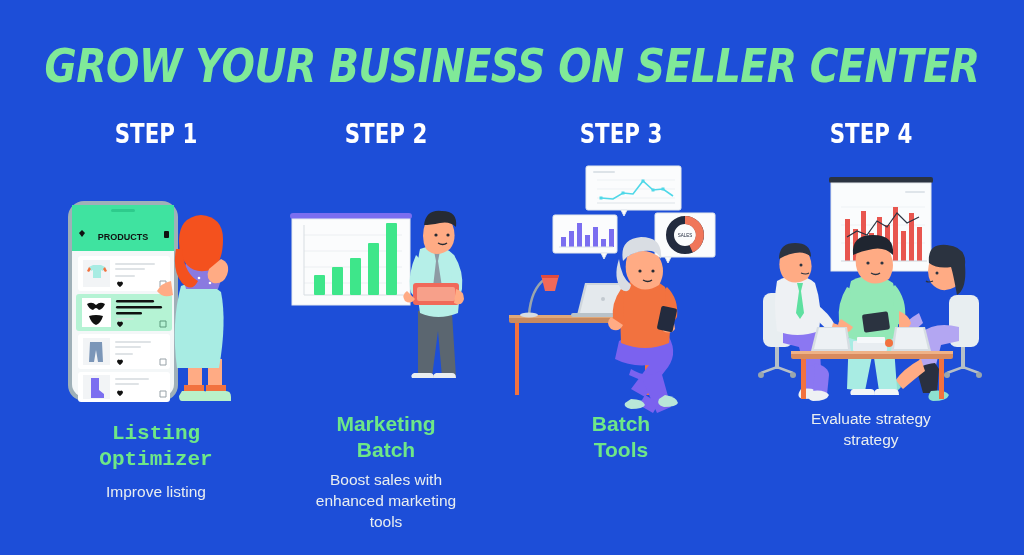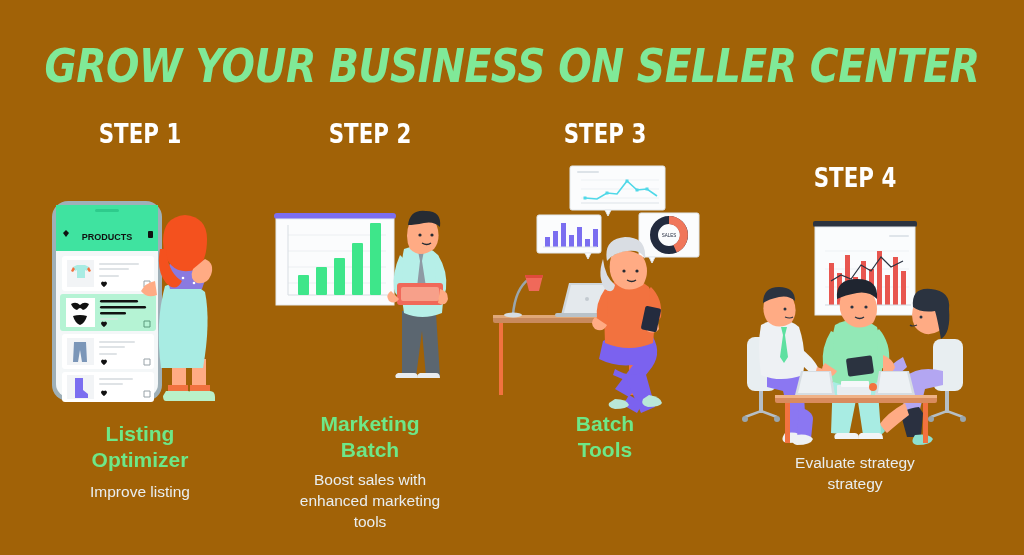--- a/index.html
+++ b/index.html
@@ -2,43 +2,43 @@
 <html><head>
 <meta charset="utf-8">
 <style>
   * { margin:0; padding:0; box-sizing:border-box; }
   html,body { background:#000; }
   body {
     width:1024px; height:555px;
     font-family:"Liberation Sans", sans-serif;
     color:#fff; overflow:hidden; position:relative;
   }
-  .page { width:1024px; height:555px; position:relative; background:#a16207; }
+  .page { width:1024px; height:555px; position:relative; background:#1d4ed8; }
 
   
   .title {
     position:absolute; top:38px; left:0; width:100%;
     text-align:center;
     font-size:47px;
     font-weight:900;
     font-style:italic;
     letter-spacing:-0.5px;
     color:#80e998;
     font-family:"DejaVu Sans Condensed","Liberation Sans", sans-serif;
     transform:scaleX(0.93);
     white-space:nowrap;
   }
 
   
-  .cols { position:absolute; top:0; left:0; width:810px; height:555px; }
+  .cols { position:absolute; top:0; left:16px; width:810px; height:555px; }
   .col { position:absolute; top:118px; width:236px; }
   .col-1 { left:22px; }
   .col-2 { left:252px; }
   .col-3 { left:487px; }
-  .col-4 { left:737px;margin-top:44px; }
+  .col-4 { left:737px; }
 
   .step-label {
     text-align:center;
     font-size:27px;
     font-weight:900;
     color:#ffffff;
     letter-spacing:0px;
     font-family:"DejaVu Sans Condensed","Liberation Sans", sans-serif;
     transform:scaleX(0.88);
   }
@@ -56,21 +56,21 @@
   }
   .sub {
     text-align:center;
     color:#e9eef0;
     font-size:15.5px;
     font-weight:400;
     line-height:1.36;
     margin-top:5px;
     white-space:pre-line;
   }
-  .col-1 .headline { margin-top:18px; }
+  .col-1 .headline { margin-top:18px;font-family:Liberation Mono, monospace; }
   .col-1 .sub { margin-top:7px;text-align:center; }
   .col-4 .headline { margin-top:6px; }
 
   svg { display:block; overflow:visible; }
 </style>
 </head>
 <body>
 
 <div class="page">
 

